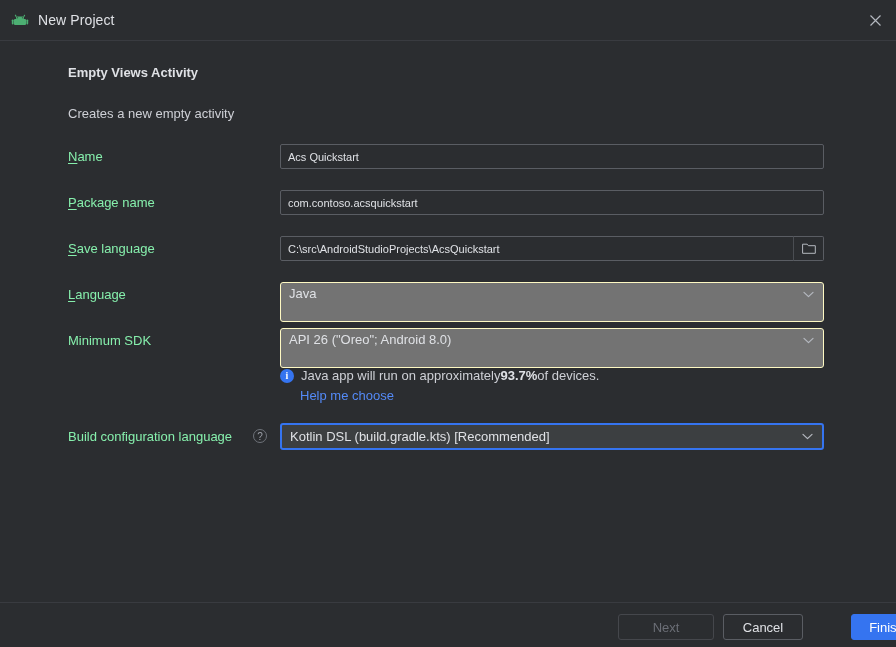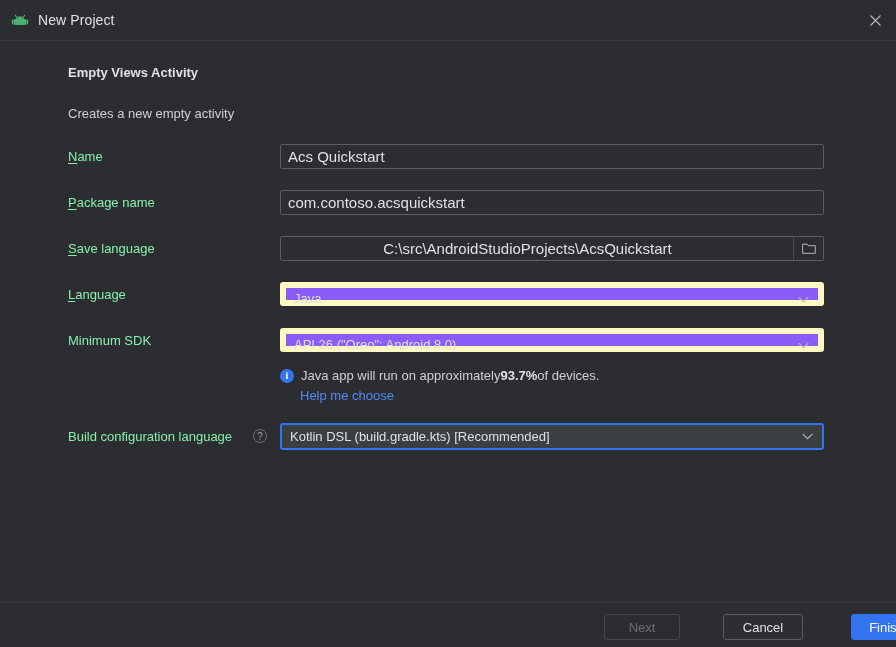--- a/index.html
+++ b/index.html
@@ -84,21 +84,21 @@
     position: absolute;
     left: 280px;
     width: 544px;
     height: 25px;
     box-sizing: border-box;
     background: #2B2D30;
     border: 1px solid #5A5D63;
     border-radius: 2px;
     color: #DFE1E5;
     font-family: "Liberation Sans", sans-serif;
-    font-size: 15px;
+    font-size: 11px;
     padding: 0 7px;
     line-height: 23px;
     outline: none;
   }
 
   .browse-btn {
     position: absolute;
     left: 793px;
     width: 31px;
     height: 25px;
@@ -108,24 +108,24 @@
     border-radius: 0 2px 2px 0;
     background: #2B2D30;
     cursor: default;
   }
   .browse-btn svg { display: block; margin: 5px auto; }
 
   .combo {
     position: absolute;
     left: 280px;
     width: 544px;
-    height: 24px;
-    box-sizing: border-box;
-    background: #8b5cf6;
-    border: 6px solid #fef9c3;
+    height: 40px;
+    box-sizing: border-box;
+    background: #737373;
+    border: 1px solid #fef9c3;
     border-radius: 3px;
     cursor: default;
   }
   .combo.focused {
     border: 2px solid #3574F0;
     background: #3C3F41;
     height: 27px;
   }
   .combo-text {
     position: absolute;
@@ -215,21 +215,21 @@
     color: #6B6E76;
     border-color: #45474C;
   }
   .btn.primary {
     background: #3574F0;
     border-color: #3574F0;
     color: #FFFFFF;
     margin-left: 40px;
   }
   #btn-previous { left: 545px; width: 90px; }
-  #btn-next     { left: 604px; width: 76px; }
+  #btn-next     { left: 618px; width: 96px; }
   #btn-cancel   { left: 723px; width: 80px; }
   #btn-finish   { left: 811px; width: 71px; }
 </style>
 </head>
 <body>
 
 <div class="titlebar">
   <span class="title-icon">
     <svg width="18" height="16" viewBox="0 0 18 16">
       <g fill="#4CAF72">
@@ -262,21 +262,21 @@
     <input class="field" style="top: 103px;" type="text" readonly="" value="Acs Quickstart">
   </div>
 
   <div class="row">
     <div class="row-label" style="top:154px"><span class="mn">P</span><span>ackage name</span></div>
     <input class="field" style="top: 149px;" type="text" readonly="" value="com.contoso.acsquickstart">
   </div>
 
   <div class="row">
     <div class="row-label" style="top:200px"><span class="mn">S</span><span>ave language</span></div>
-    <input class="field" style="top: 195px; width: 526px; padding-right: 38px; text-align: center;" type="text" readonly="" value="C:\src\AndroidStudioProjects\AcsQuickstart">
+    <input class="field" style="top: 195px; width: 526px; padding-right: 38px;" type="text" readonly="" value="C:\src\AndroidStudioProjects\AcsQuickstart">
     <div class="browse-btn" style="top:195px">
       <svg width="14" height="13" viewBox="0 0 14 13">
         <path d="M0.6 2.2 h4.6 l1.2 1.5 h6.9 v7.6 h-12.7 z" fill="none" stroke="#B4B8BF" stroke-width="1" stroke-linejoin="round"></path>
       </svg>
     </div>
   </div>
 
   <div class="row">
     <div class="row-label" style="top:246px"><span class="mn">L</span><span>anguage</span></div>
     <div class="combo" style="top:241px">

